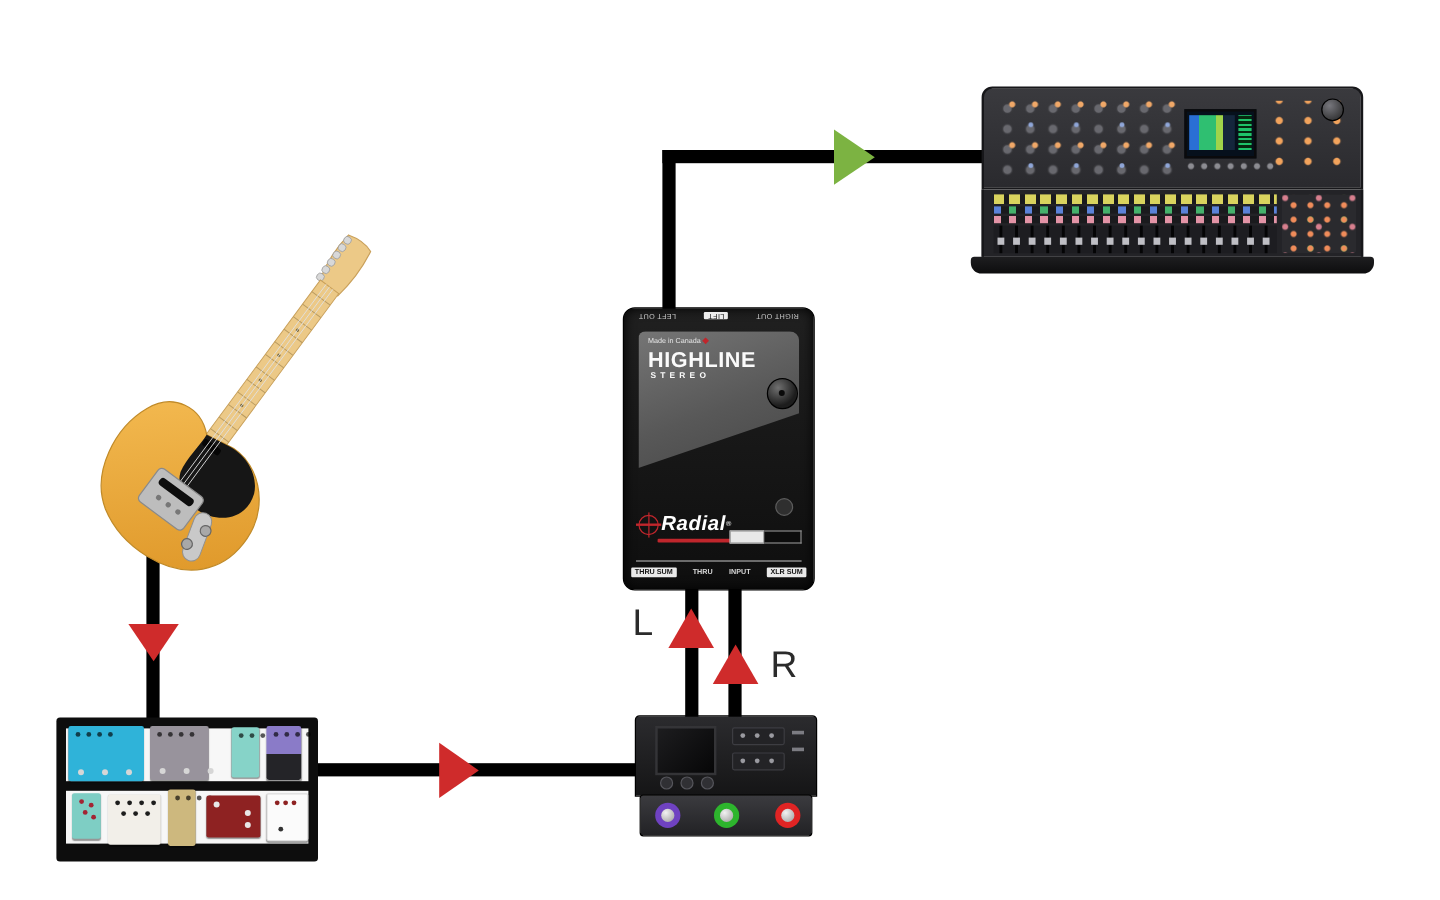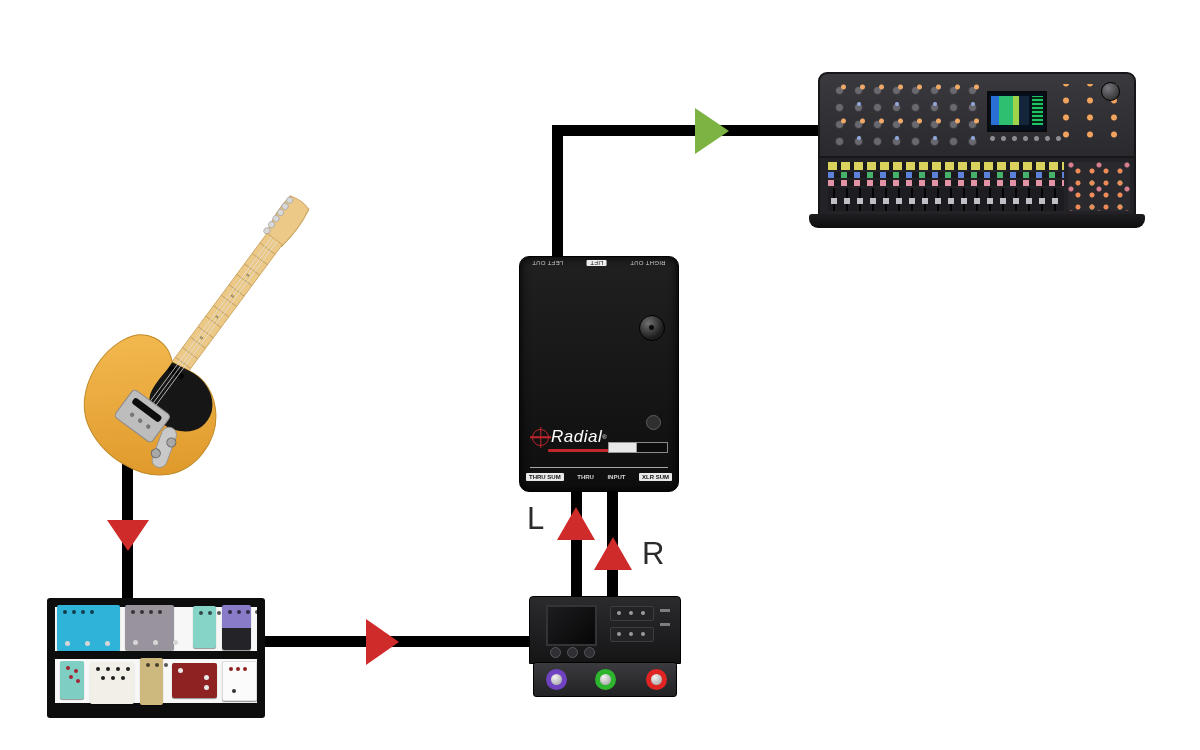--- a/index.html
+++ b/index.html
@@ -82,21 +82,21 @@
   .di-model{position:absolute;left:8px;top:14px;font-size:18px;font-weight:800;color:#fafafa;letter-spacing:.5px;}
   .di-variant{position:absolute;left:10px;top:34px;font-size:7px;font-weight:700;color:#fafafa;letter-spacing:3.5px;}
   .di-knob{position:absolute;left:119px;top:58px;width:24px;height:24px;border-radius:50%;border:1px solid #000;
       background:radial-gradient(circle at 35% 30%,#707070,#1d1d1d 65%);}
   .di-knob i{position:absolute;left:9px;top:9px;width:5px;height:5px;border-radius:50%;background:#0a0a0a;}
   .di-screw{position:absolute;left:126px;top:158px;width:13px;height:13px;border-radius:50%;background:#2f2f2f;border:1px solid #5c5c5c;}
   .di-logo{position:absolute;left:12px;top:170px;display:flex;align-items:center;}
   .crosshair{position:relative;width:15px;height:15px;border:1.5px solid #c0262c;border-radius:50%;margin-right:2px;}
   .crosshair::before{content:"";position:absolute;left:50%;top:-3px;bottom:-3px;width:1.5px;background:#c0262c;transform:translateX(-50%);}
   .crosshair::after{content:"";position:absolute;top:50%;left:-3px;right:-3px;height:1.5px;background:#c0262c;transform:translateY(-50%);}
-  .di-brand{font-size:17px;font-weight:400;font-style:italic;color:#fff;letter-spacing:.5px;}
+  .di-brand{font-size:17px;font-weight:700;font-style:italic;color:#fff;letter-spacing:.5px;}
   .di-brand-mark{font-size:6px;color:#fff;vertical-align:top;}
   .di-redline{position:absolute;left:28px;top:192px;width:62px;height:3px;background:#c0262c;border-radius:1px;}
   .di-badge{position:absolute;right:10px;top:185px;display:flex;}
   .di-badge .w{width:27px;height:9px;background:#e8e8e8;border:1px solid #999;}
   .di-badge .b{width:30px;height:9px;background:#0c0c0c;border:1px solid #8a8a8a;border-left:none;}
   .di-hairline{position:absolute;left:10px;right:10px;top:210px;height:1px;background:#a8a8a8;}
   .di-jacks{position:absolute;left:6px;right:6px;top:216px;display:flex;justify-content:space-between;align-items:center;}
   .di-jacks span{font-size:6px;font-weight:700;color:#d8d8d8;white-space:nowrap;}
   .di-jacks .boxed{background:#e9e9e9;color:#111;padding:1px 3px;border-radius:1px;}
 
@@ -268,20 +268,25 @@
         </div>
     </div>
   </div>
 
   <div class="di">
     <div class="di-toprow">
       <span>LEFT OUT</span>
       <span class="boxed">LIFT</span>
       <span>RIGHT OUT</span>
     </div>
+    <div class="di-panel">
+      <div class="di-madein"><span>Made in Canada</span><span class="leaf"></span></div>
+      <div class="di-model">HIGHLINE</div>
+      <div class="di-variant">STEREO</div>
+    </div>
     <div class="di-knob">
         <i></i>
       </div>
     <div class="di-screw"></div>
     <div class="di-logo">
       <span class="crosshair"></span>
       <span class="di-brand">Radial</span>
       <span class="di-brand-mark">®</span>
     </div>
     <div class="di-redline"></div>

